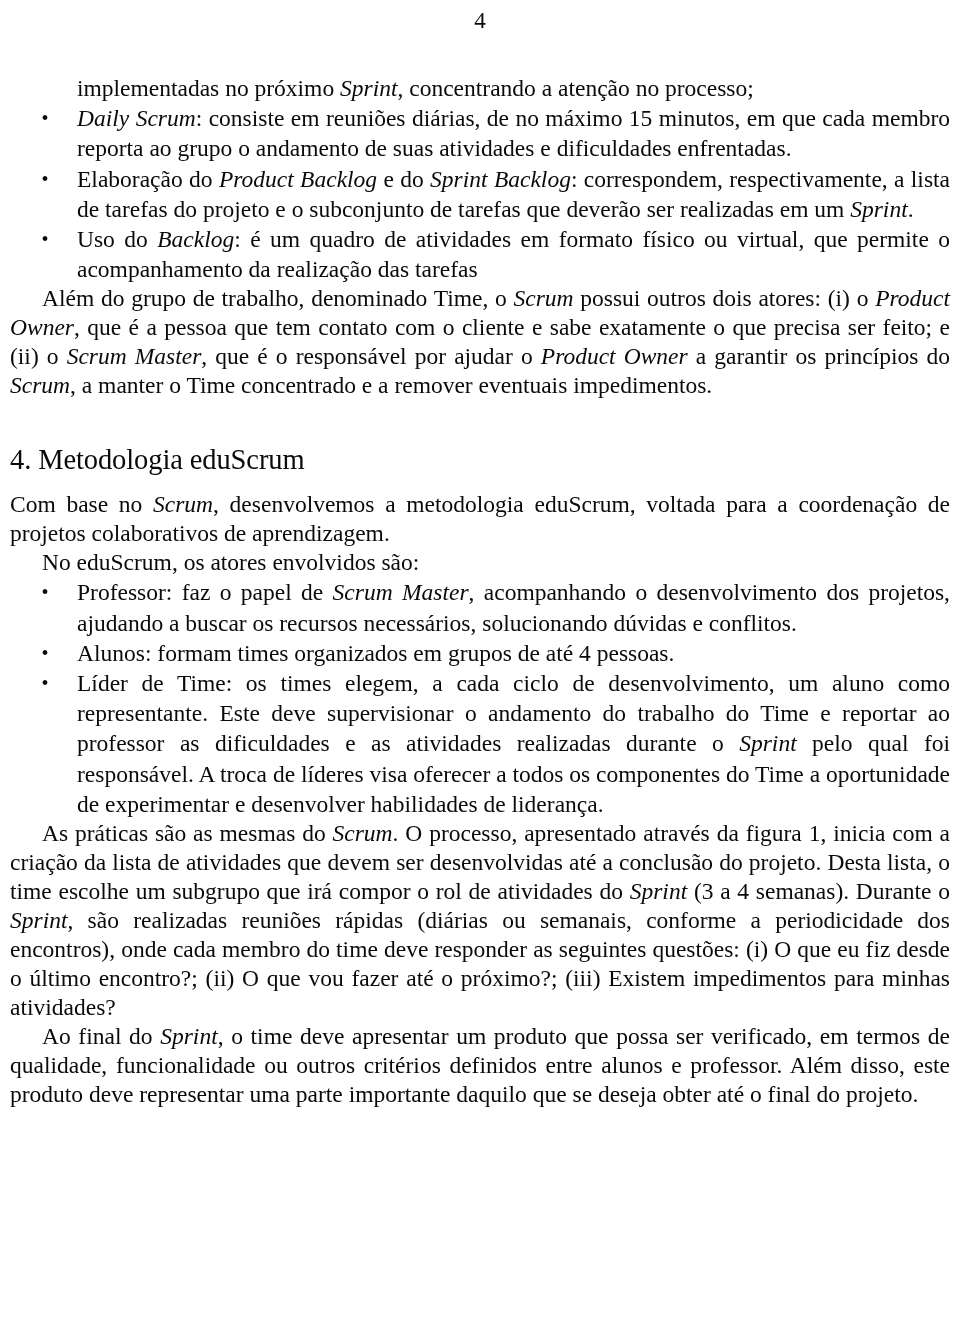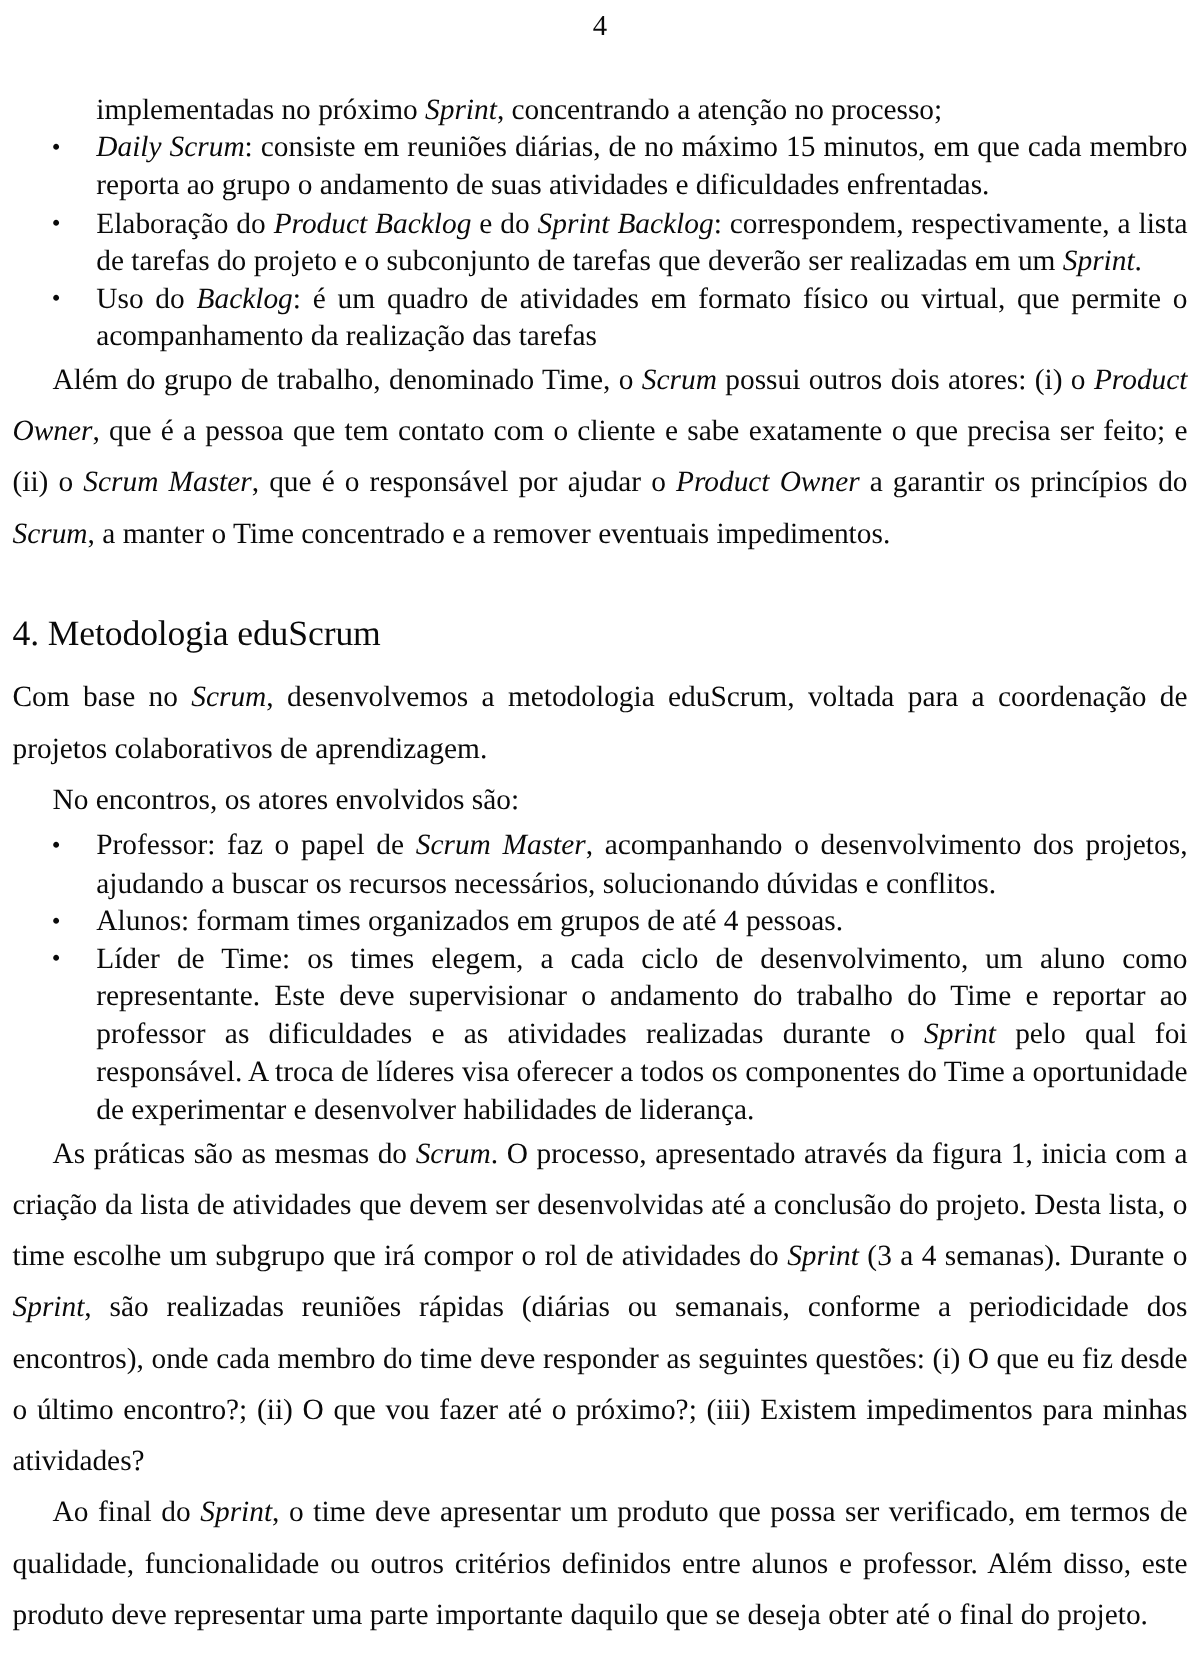--- a/index.html
+++ b/index.html
@@ -31,21 +31,21 @@
   }
   .content {
     position: absolute;
     left: 10px;
     top: 73px;
     width: 940px;
   }
   p.body {
     margin: 0;
     font-size: 23.5px;
-    line-height: 41px;
+    line-height: 29px;
     text-align: justify;
     text-justify: inter-word;
     hyphens: none;
   }
   p.body.indent {
     text-indent: 32px;
   }
   p.body.noindent {
     text-indent: 0;
   }
@@ -124,21 +124,21 @@
     <p class="body indent">Além do grupo de trabalho, denominado Time, o <i>Scrum</i> possui outros dois atores: (i) o <i>Product Owner</i>, que é a pessoa que tem contato com o cliente e sabe exatamente o que precisa ser feito; e (ii) o <i>Scrum Master</i>, que é o responsável por ajudar o <i>Product Owner</i> a garantir os princípios do <i>Scrum</i>, a manter o Time concentrado e a remover eventuais impedimentos.</p>
 
     <div class="gap-before-heading"></div>
 
     <h2 class="section-heading">4. Metodologia eduScrum</h2>
 
     <div class="gap-after-heading"></div>
 
     <p class="body noindent">Com base no <i>Scrum</i>, desenvolvemos a metodologia eduScrum, voltada para a coordenação de projetos colaborativos de aprendizagem.</p>
 
-    <p class="body indent last-line-left">No encontros, os atores envolvidos são:</p>
+    <p class="body indent last-line-left">No eduScrum, os atores envolvidos são:</p>
 
     <ul class="bullets">
       <li>
         <span class="bullet-dot">•</span>
         Professor: faz o papel de <i>Scrum Master</i>, acompanhando o desenvolvimento dos projetos, ajudando a buscar os recursos necessários, solucionando dúvidas e conflitos.
       </li>
       <li class="last-line-left">
         <span class="bullet-dot">•</span>
         Alunos: formam times organizados em grupos de até 4 pessoas.
       </li>

